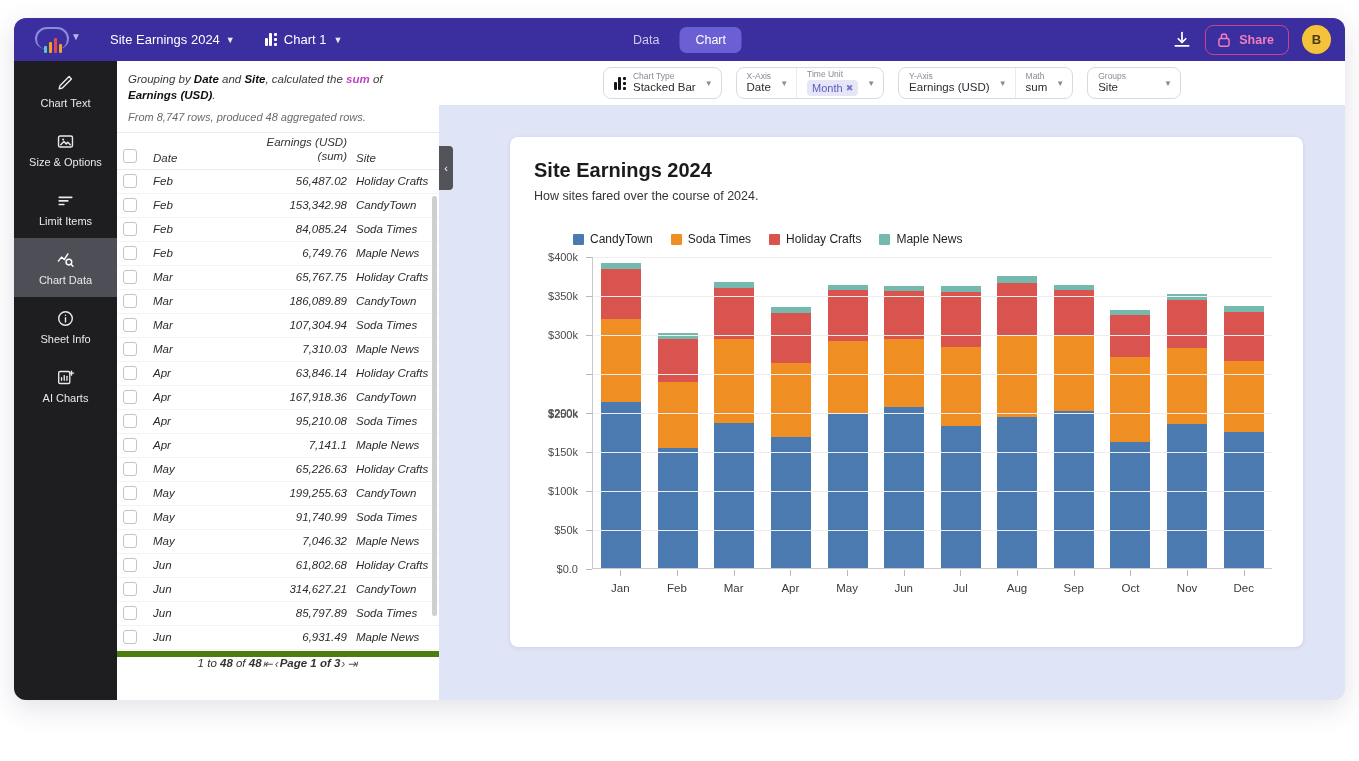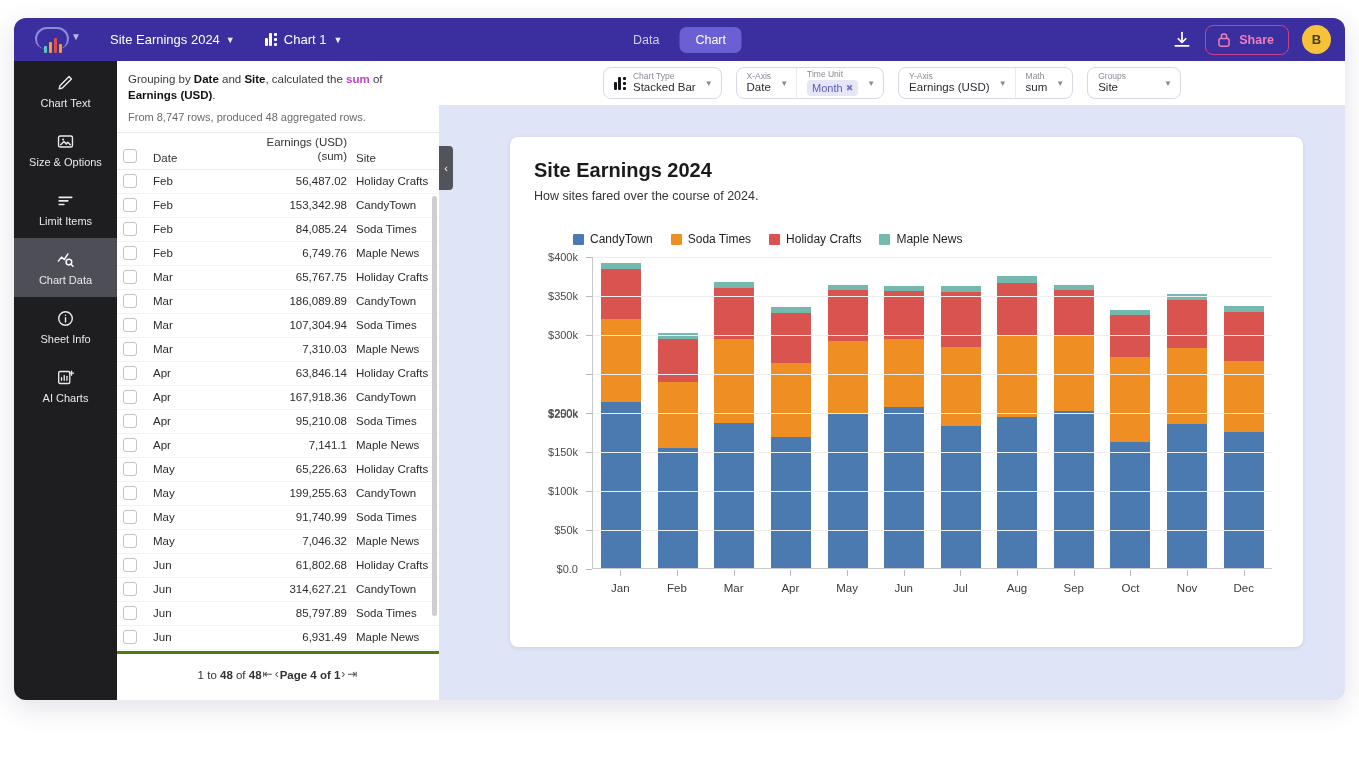--- a/index.html
+++ b/index.html
@@ -88,21 +88,21 @@
     height:59px; display:flex; flex-direction:column; align-items:center; justify-content:center;
     gap:5px; cursor:pointer; color:#e9e9ee;
   }
   .rail-item.active { background:#4e4e56; }
   .rail-item .lbl { font-size:11px; }
   .rail-icn { width:19px;height:19px;display:block; }
 
   
   .panel {
     position:absolute; left:103px; top:43px; width:322px; bottom:0;
-    background:#ffffff; overflow:hidden;
+    background:#ffffff; overflow:hidden;font-style:italic;
   }
   .panel-head { padding:10px 11px 9px 11px; }
   .panel-head .l1 { font-size:11.5px; color:#3a3a3a; line-height:1.42; }
   .panel-head .l1 b { color:#111; }
   .panel-head .l1 .sum { color:#c341c3; font-weight:700; }
   .panel-head .l2 { font-size:11px; color:#6a6a6a; margin-top:7px; }
 
   .tbl-head {
     display:flex; align-items:flex-end; border-top:1px solid #ececec; border-bottom:1px solid #ececec;
     height:38px; padding:0 6px 5px 6px; font-size:11.5px; color:#333; font-weight:500;
@@ -123,22 +123,22 @@
   }
   .row .c-chk{align-items:center;padding-bottom:0;}
   .row .c-earn{ font-variant-numeric:tabular-nums;text-align:right; }
 
   .vscroll {
     position:absolute; right:2px; top:26px; width:5px; height:420px;
     background:#cfcfcf; border-radius:3px;
   }
 
   .pager {
-    display:flex; align-items:flex-end; justify-content:center; 
-    height:30px; font-size:11.5px; color:#333; border-top:3px solid #4d7c0f;
+    display:flex; align-items:flex-start; justify-content:center; 
+    height:30px; font-size:11.5px; color:#333; border-top:6px solid #4d7c0f;
   }
   .pager b { font-weight:700; }
   .pg-btn { cursor:pointer; color:#555; font-size:12px; padding:0 1px;}
 
   .collapse-tab {
     position:absolute; left:425px; top:128px; width:14px; height:44px;
     background:#53535a; border-radius:0 4px 4px 0;
     display:flex; align-items:center; justify-content:center;
     color:#fff; font-size:11px; cursor:pointer; z-index:6;
   }
@@ -497,21 +497,21 @@
           <div class="c-date">Jun</div>
           <div class="c-earn">6,931.49</div>
           <div class="c-site">Maple News</div>
         </div>
       </div>
 
     <div class="pager">
       <span>1 to <b>48</b> of <b>48</b></span>
       <span class="pg-btn">⇤</span>
       <span class="pg-btn">‹</span>
-      <span><b>Page 4 of 1</b></span>
+      <span><b>Page 1 of 3</b></span>
       <span class="pg-btn">›</span>
       <span class="pg-btn">⇥</span>
     </div>
   </div>
 
   <div class="collapse-tab">
     <span>‹</span>
   </div>
 
   <div class="rightside">

